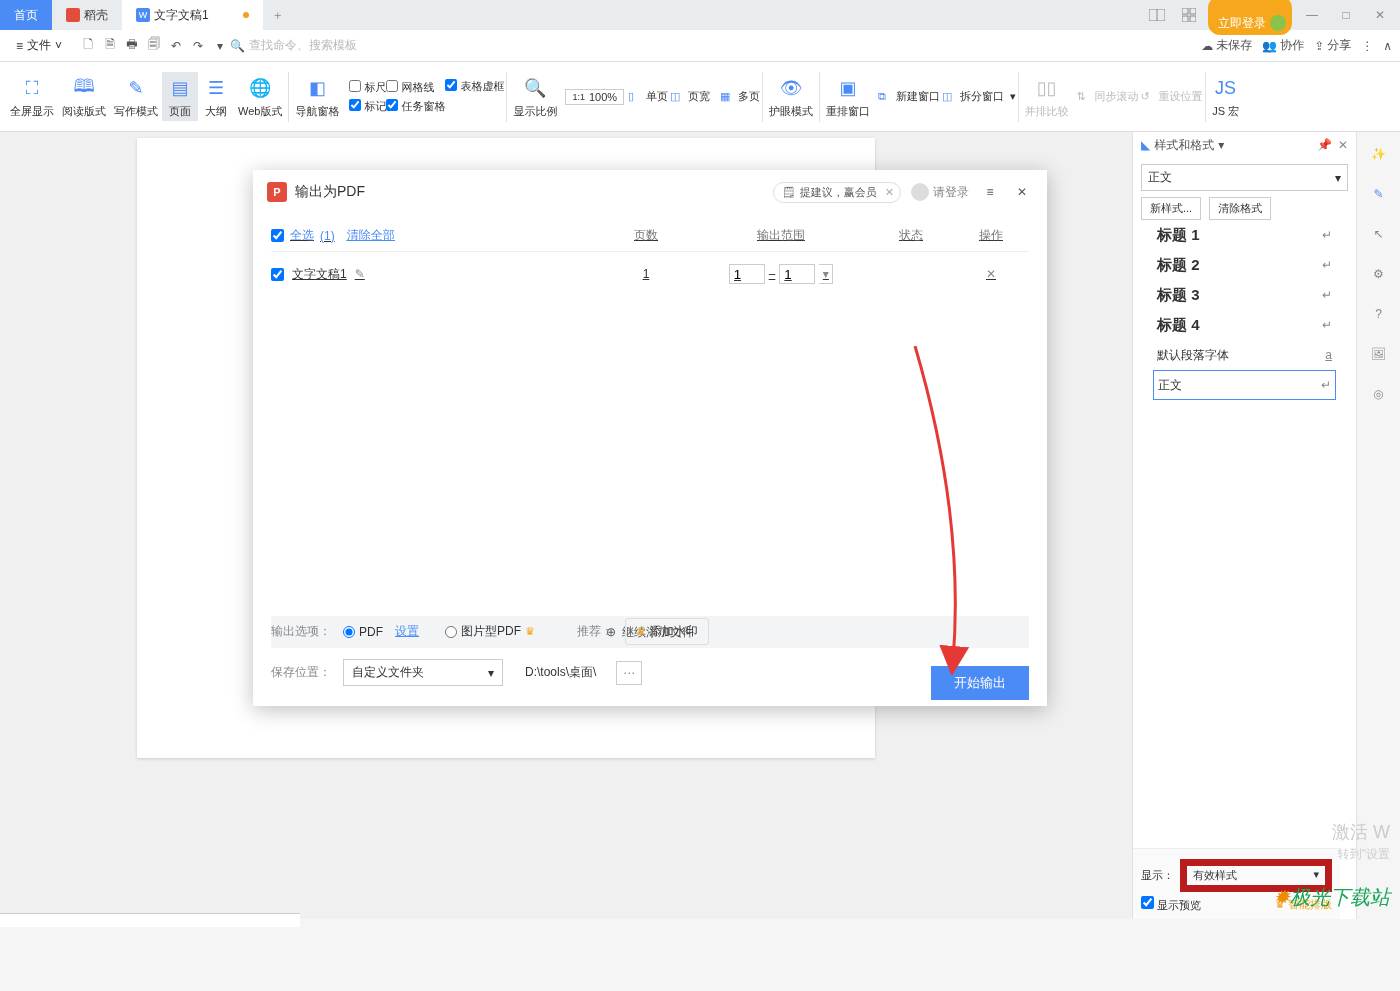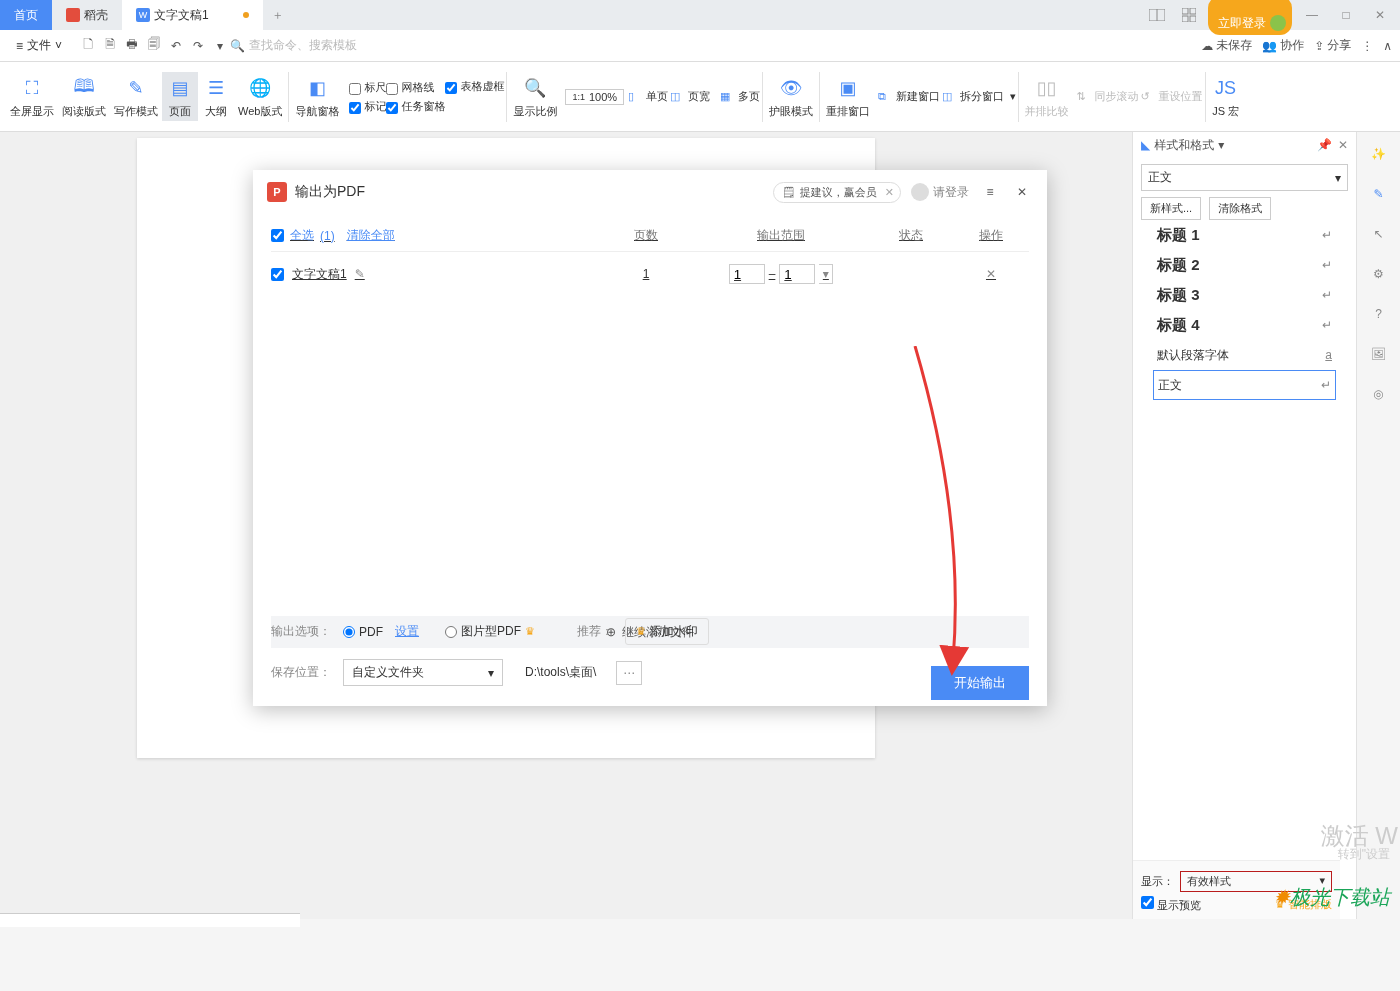--- a/index.html
+++ b/index.html
@@ -31,21 +31,21 @@
 .search-box { display:flex;align-items:center;gap:4px;color:#aaa;}
 .mr-item { display:flex;align-items:center;gap:3px;}
 
 
 .ribbon { height: 70px; background: #fff; border-bottom:1px solid #ddd; display:flex; align-items:center; padding:0 6px;}
 .rbtn-big { display:flex; flex-direction:column; align-items:center; gap:2px; padding:2px 4px; font-size:11px; color:#333; }
 .rbtn-big .ic { width:28px;height:28px;display:flex;align-items:center;justify-content:center;color:#4a8bf5; font-size:18px;}
 .rbtn-big.sel { background:#e3e6ea; }
 .rsep { width:1px; height:50px; background:#e1e1e1; margin:0 2px;}
 .chk-col { display:flex; flex-direction:column; gap:4px; justify-content:center;}
-.chk { display:flex; align-items:flex-end; gap:3px; font-size:11px; }
+.chk { display:flex; align-items:flex-start; gap:3px; font-size:11px; }
 .chk input { width:12px;height:12px;}
 .zoom-box { border:1px solid #ccc; padding:1px 6px; font-size:11px; display:flex;align-items:center;gap:4px;}
 .rside { display:flex; flex-direction:row; gap:2px; font-size:11px;}
 .rside-row { display:flex; align-items:center; gap:4px;}
 .rside-row .ic { width:14px;height:14px;color:#4a8bf5;}
 
 
 .workspace { position:absolute; top:132px; left:0; right:0; bottom:72px; background:#f0f0f0; }
 .doc-paper { position:absolute; top:6px; left:137px; width:738px; height:620px; background:#fff; box-shadow:0 1px 3px rgba(0,0,0,.15);}
 
@@ -105,30 +105,30 @@
 .sp-btns { display:flex; gap:8px; padding:0 8px;}
 .sp-btns .b { border:1px solid #ccc; padding:3px 8px; font-size:11px;}
 .sp-hint { padding:8px 8px 4px; font-size:11px; color:#555;}
 .sp-list { padding:0 20px;}
 .sp-item { height:30px; display:flex; align-items:center; justify-content:space-between; font-size:15px; font-weight:bold; padding:0 4px;}
 .sp-item .ret { font-size:12px; color:#888; font-weight:normal;}
 .sp-item.small { font-size:12px; font-weight:normal;}
 .sp-item.sel { border:1px solid #4a8bf5;}
 .sp-foot { position:absolute; bottom:0; left:0; right:16px; padding:6px 8px; font-size:11px; background:#fafafa; border-top:1px solid #eee;}
 .sp-foot-row { display:flex; align-items:center; gap:6px; margin-top:4px;}
-.sp-foot .disp-sel { border:1px solid #b91c1c; padding:2px 6px; flex:1; display:flex;justify-content:space-between;}
+.sp-foot .disp-sel { border:7px solid #b91c1c; padding:2px 6px; flex:1; display:flex;justify-content:space-between;}
 .sp-foot .smart { margin-left:auto; color:#f6a71c;}
 
 
 .tool-rail { position:absolute; top:132px; right:0; width:44px; bottom:72px; background:#f5f5f5; border-left:1px solid #e1e1e1; display:flex; flex-direction:column; align-items:center; padding-top:10px; gap:16px;}
 .tool-rail .ti { width:24px;height:24px;display:flex;align-items:center;justify-content:center;color:#888;}
 .tool-rail .ti.act { color:#4a8bf5;}
 
 
-.wm1 { position:absolute; right:2px; top:820px; color:#ccc; font-size:24px;}
+.wm1 { position:absolute; right:10px; top:820px; color:#ccc; font-size:18px;}
 .wm2 { position:absolute; right:10px; top:846px; color:#ccc; font-size:12px;}
 .logo-wm { position:absolute; right:10px; bottom:80px; font-size:20px; color:#1aa558; font-style:italic; font-weight:normal;}
 .logo-wm .rk { color:#f08c00;}
 
 
 .taskbar { position:absolute; left:0; right:0; bottom:0; height:72px; }
 .ruler-stub { position:absolute; left:0; bottom:64px; height:14px; background:#fff; border-top:1px solid #ccc; display:flex; gap:60px; padding-left:20px; font-size:10px;color:#777; width:300px;}
 
 svg { display:block;}
 </style>

